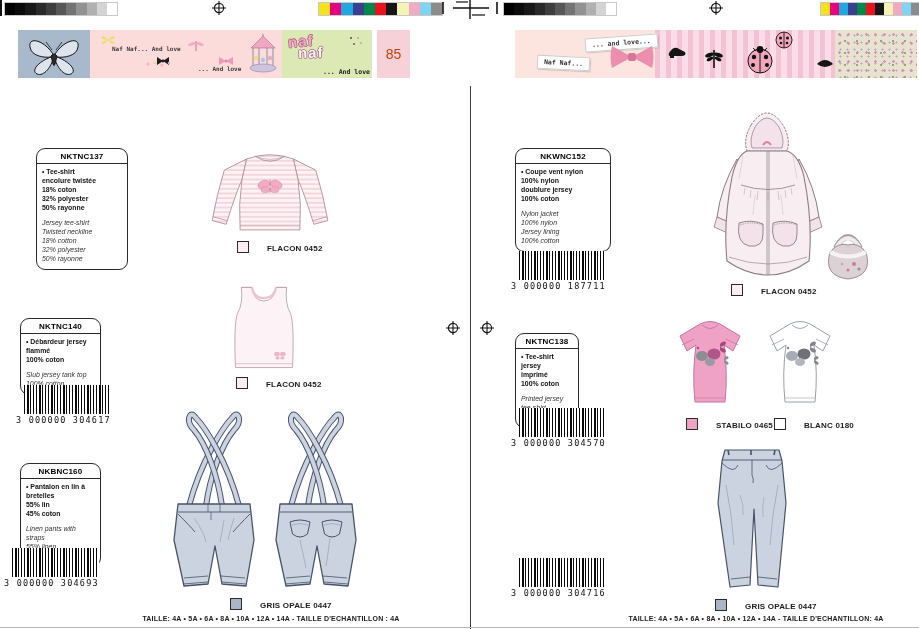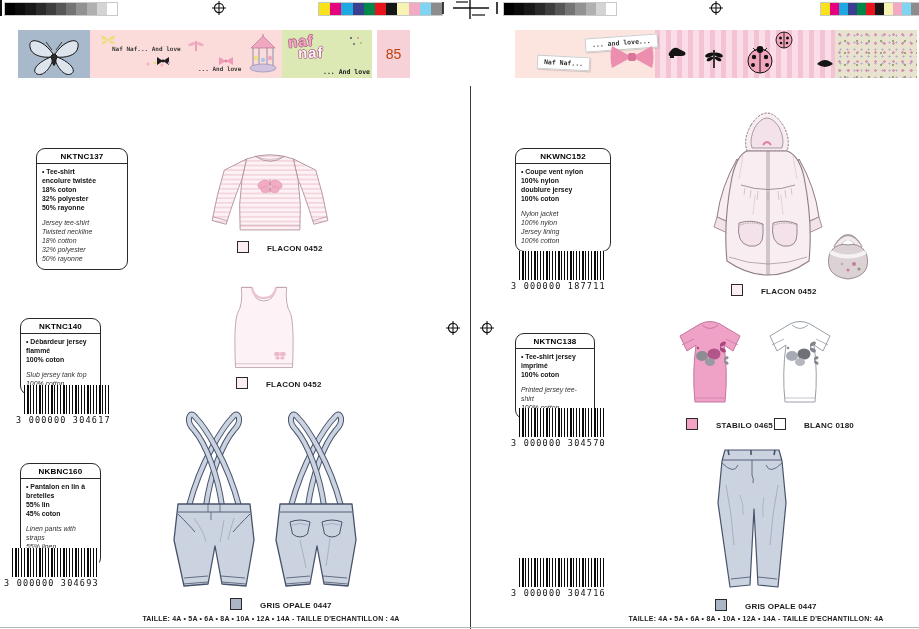--- a/index.html
+++ b/index.html
@@ -56,21 +56,21 @@
   
   .plabel{position:absolute;border:1.3px solid #2a2a2a;border-radius:9px;background:#fff;padding:3px 5px 5px;box-sizing:border-box;}
   .plabel .ttl{font-size:8px;font-weight:bold;text-align:center;letter-spacing:0.2px;
                border-bottom:1.2px solid #2a2a2a;margin:0 -5px 4px;padding:0 5px 2px;}
   .plabel .fr{font-size:6.9px;font-weight:bold;line-height:1.3;white-space:pre-line;color:#111;}
   .plabel .en{font-size:6.9px;font-style:italic;line-height:1.3;white-space:pre-line;color:#333;margin-top:6px;}
   #lp1{left:36px;top:148px;width:92px;min-height:108px;}
   #lp2{left:20px;top:318px;width:81px;min-height:64px;}
   #lp3{left:20px;top:463px;width:81px;min-height:82px;}
   #rp1{left:515px;top:148px;width:96px;min-height:98px;}
-  #rp2{left:515px;top:333px;width:80px;min-height:72px;}
+  #rp2{left:515px;top:333px;width:64px;min-height:72px;}
   #rp3{left:515px;top:468px;width:88px;min-height:88px;}
 
   
   .barcode{position:absolute;width:95px;}
   .bars{height:29px;margin-left:8px;background:
     repeating-linear-gradient(90deg,#0a0a0a 0 1.2px,#fff 1.2px 2.6px,#0a0a0a 2.6px 5px,#fff 5px 6.2px,
     #0a0a0a 6.2px 7px,#fff 7px 9.4px,#0a0a0a 9.4px 10.4px,#fff 10.4px 12px);}
   .bnum{font-family:"DejaVu Sans Mono",monospace;font-size:8.5px;letter-spacing:1.2px;color:#111;margin-top:1px;white-space:nowrap;}
   #lb1{left:16px;top:258px;} #lb2{left:16px;top:385px;} #lb3{left:4px;top:548px;}
   #rb1{left:511px;top:251px;} #rb2{left:511px;top:408px;} #rb3{left:511px;top:558px;}

